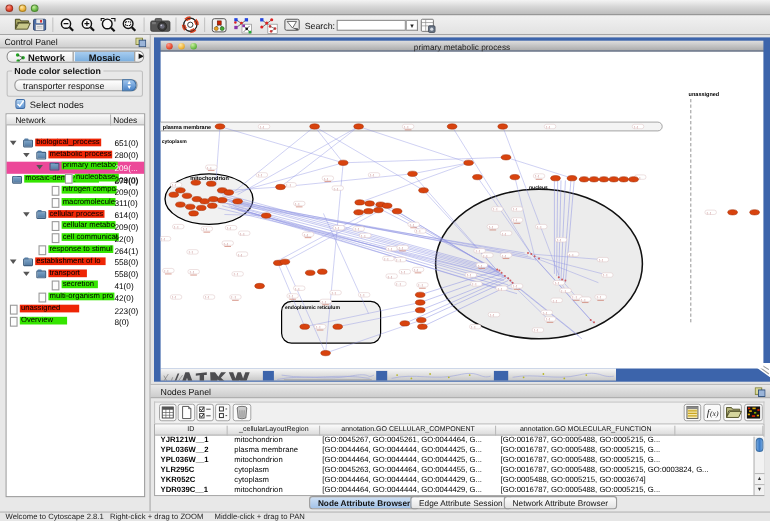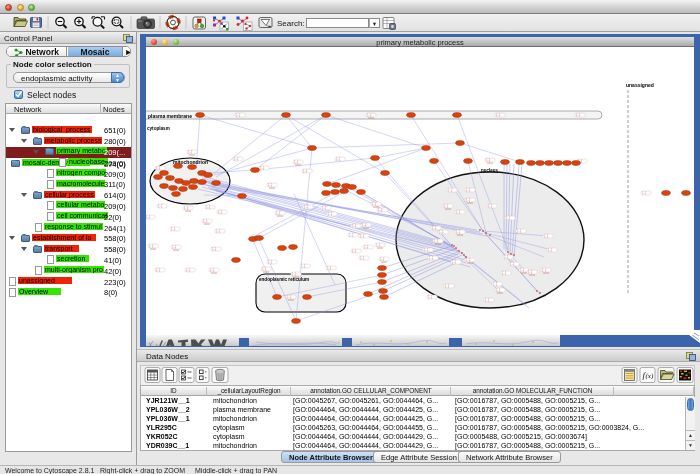--- a/index.html
+++ b/index.html
@@ -47,21 +47,21 @@
 #treebox { left:5px; top:71px; width:127px; height:349px; background:#fff; border:1px solid #9b9b9b; }
 #treehead { position:absolute; left:0; top:0; width:100%; height:10px; background:linear-gradient(#fafafa,#dedede); border-bottom:1px solid #a8a8a8; font-size:7.5px; color:#111;}
 #treehead .c1 { position:absolute; left:8px; top:1px;}
 #treehead .c2 { position:absolute; left:97px; top:1px;}
 #treehead .dv { position:absolute; left:94px; top:0; width:1px; height:10px; background:#b5b5b5;}
 .trow { position:absolute; left:0; width:125px; height:10.8px; font-size:7px; }
 .trow .lab { position:absolute; top:0.5px; padding:0 1px; color:#000; white-space:nowrap; overflow:hidden; }
 .trow .val { position:absolute; left:98px; top:1px; color:#000; font-size:7.5px; }
 .gbg { background:#35e500; }
 .rbg { background:#ee2505; }
-.selrow { background:#7f1d1d; }
+.selrow { background:#ec4899; }
 .selrow .val { color:#fff; }
 .tri { position:absolute; top:3px; width:0; height:0; border-left:3.5px solid transparent; border-right:3.5px solid transparent; border-top:4.5px solid #555; }
 .fold { position:absolute; top:1.5px; width:9px; height:7px; background:linear-gradient(#7ba3c8,#557ca3); border:0.5px solid #3f5f80; border-radius:1px; }
 .fold:before { content:""; position:absolute; left:0; top:-1.5px; width:4px; height:1.5px; background:#557ca3; border-radius:1px 1px 0 0;}
 .file { position:absolute; top:0.5px; width:7px; height:9px; background:#fdfdfd; border:0.6px solid #999; }
 
 
 #desktop { left:137px; top:32px; width:563px; height:317px; background:#e4e4e4; overflow:hidden;}
 #netframe { position:absolute; left:3px; top:2px; width:560px; height:313px; background:#3c64ab; }
 #nettitle { position:absolute; left:9px; top:5px; width:548px; height:10px; background:linear-gradient(#dedede,#ababab); border-bottom:1px solid #6e6e6e;}
@@ -239,21 +239,21 @@
           <circle cx="2.5" cy="7.5" r="1.6" fill="#22aa22"></circle>
           <line x1="2" y1="2" x2="7" y2="4.5" stroke="#333" stroke-width="0.6"></line>
           <line x1="7" y1="4.5" x2="2.5" y2="7.5" stroke="#333" stroke-width="0.6"></line>
         </svg> Network</div>
     <div class="tabseg" id="tseg2">Mosaic</div>
     <div class="tabseg" id="tseg3">▶</div>
   </div>
   <div class="abs" id="grpbox"></div>
   <span id="grplbl">Node color selection</span>
   <div id="combo">
-      <span class="txt">endoplasmic activity</span>
+      <span class="txt">transporter response</span>
       <span class="cap">▲<br>▼</span>
     </div>
   <div id="chk">
       <svg width="9" height="9" style="position:absolute;left:-1px;top:-1px;" xmlns="http://www.w3.org/2000/svg">
         <path d="M2,4.5 L4,6.5 L7.5,1.5" fill="none" stroke="#fff" stroke-width="1.4"></path>
       </svg>
     </div>
     <span id="chklbl">Select nodes</span>
   <div class="abs" id="treebox">
     <div id="treehead">
@@ -914,21 +914,21 @@
         <circle cx="344" cy="188" r="0.9" fill="#cc4444" opacity="0.85"></circle>
         <circle cx="306" cy="198" r="0.9" fill="#cc4444" opacity="0.85"></circle>
         <circle cx="318" cy="208" r="0.9" fill="#cc4444" opacity="0.85"></circle>
         <circle cx="368" cy="208" r="0.9" fill="#cc4444" opacity="0.85"></circle>
       </svg>
   </div>
 </div>
 
 <div class="abs" id="dpanel">
   <div id="dphead">
-      <span>Data Nodes</span>
+      <span>Nodes Panel</span>
     <svg width="10" height="9" style="position:absolute;right:4px;top:2px;" xmlns="http://www.w3.org/2000/svg">
       <rect x="0.5" y="0.5" width="6" height="6" fill="#d8d89a" stroke="#77772a" stroke-width="0.8"></rect>
       <rect x="3.5" y="2.5" width="6" height="6" fill="#9ab4d8" stroke="#2a4a77" stroke-width="0.8"></rect>
     </svg>
   </div>
   <div id="dtool">
     <svg width="553" height="18" xmlns="http://www.w3.org/2000/svg">
 
       <g>
         <rect x="4" y="1.5" width="15" height="15" rx="2" fill="#fafafa" stroke="#999" stroke-width="0.8"></rect>

